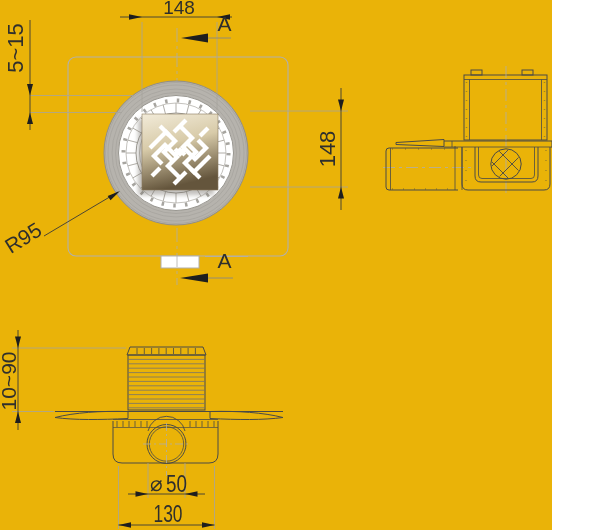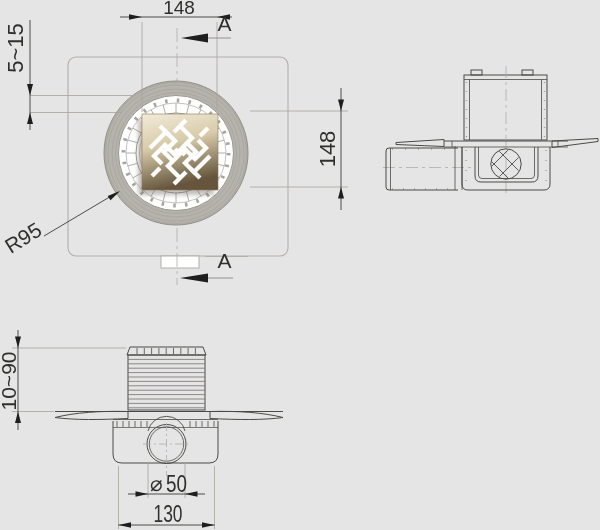--- a/index.html
+++ b/index.html
@@ -1,16 +1,16 @@
 <!DOCTYPE html>
 <html><head>
 <meta charset="utf-8">
 <style>
   html,body{margin:0;padding:0;background:#ffffff;}
-  .canvas{position:relative;width:600px;height:530px;background:#e5e5e5;overflow:hidden;
+  .canvas{position:relative;width:552px;height:530px;background:#eab308;overflow:hidden;
           font-family:"Liberation Sans", sans-serif;}
   svg{display:block}
   text{fill:#2f2f2d;}
   .dim-s{font-size:19px;}
   .dim-m{font-size:21px;}
   .dim-r{font-size:22px;}
   .dim-l{font-size:24px;}
   .sym{font-family:"DejaVu Sans", sans-serif;font-size:21px;}
 </style>
 </head>

